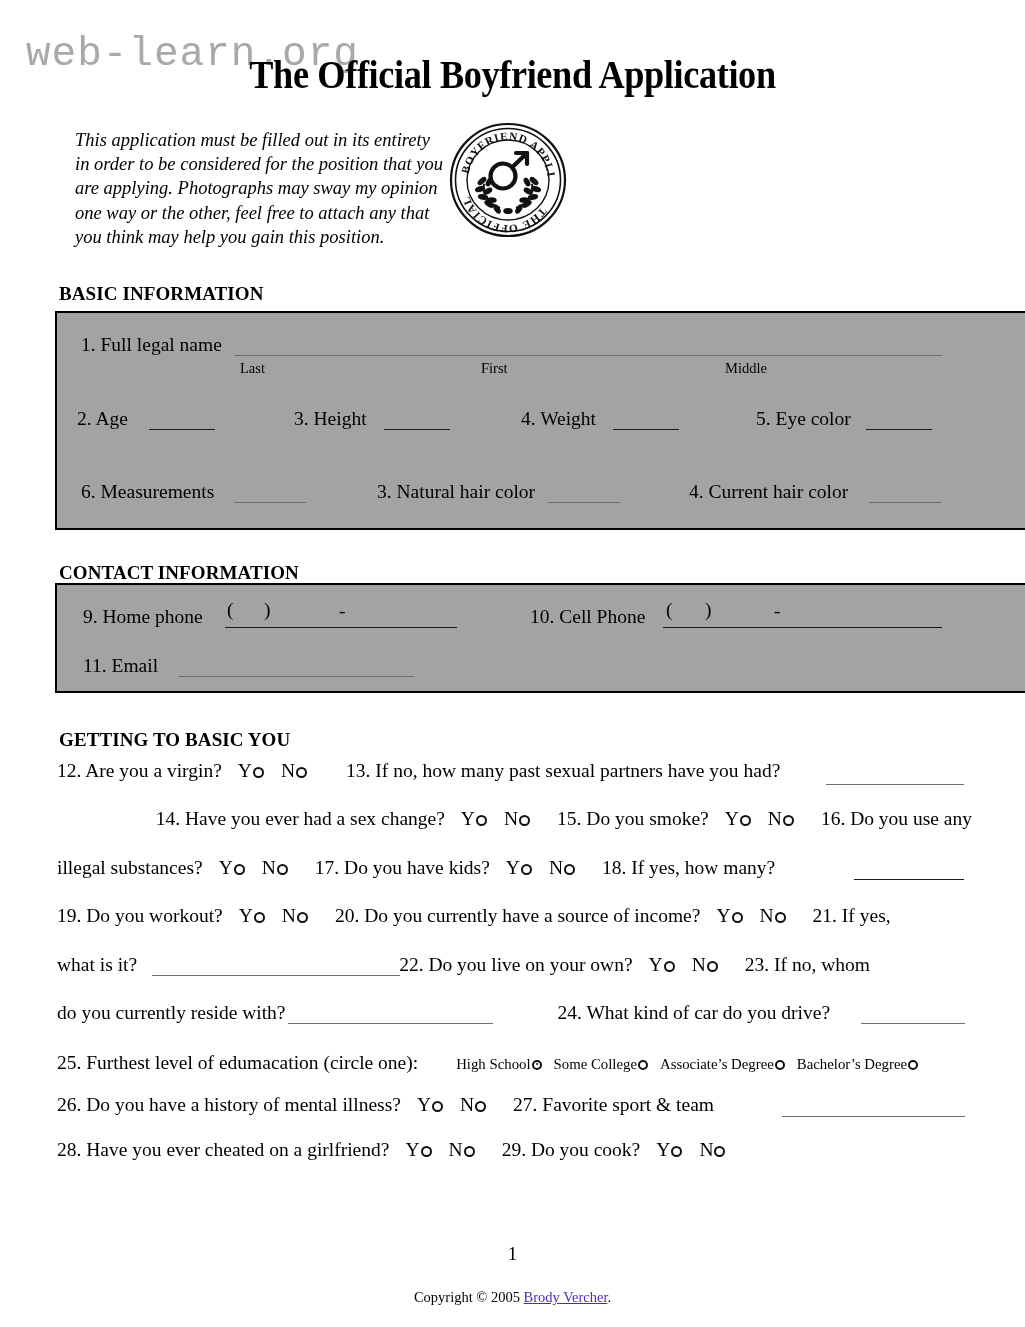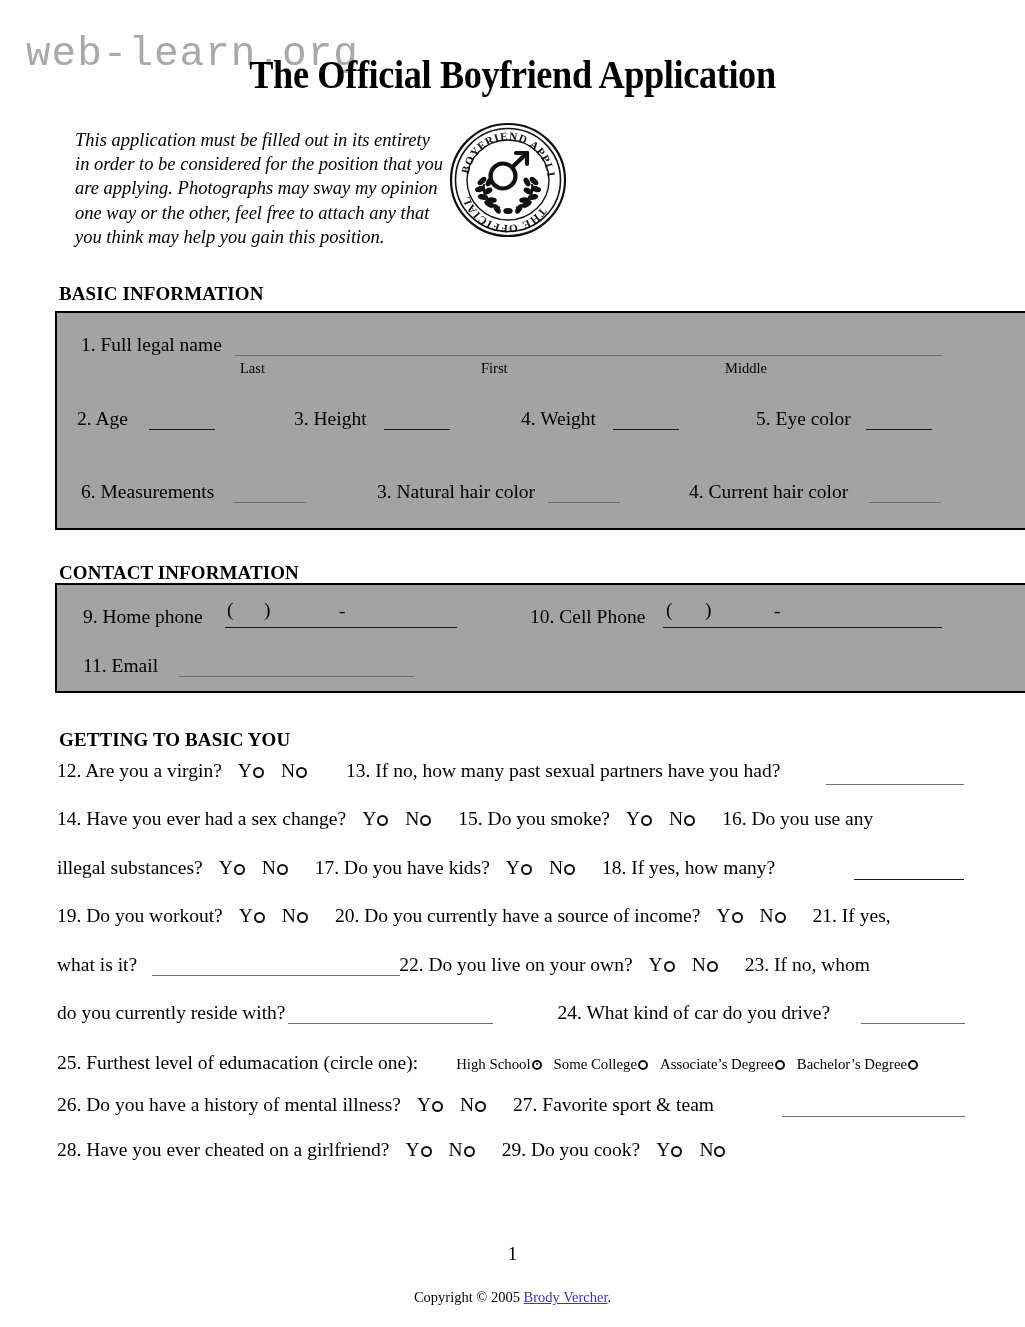--- a/index.html
+++ b/index.html
@@ -286,21 +286,21 @@
   <div class="line" style="left:122px; top:91px; width:235px;"></div>
 </div>
 
 <div class="section-head" style="top:729px;">GETTING TO BASIC YOU</div>
 
 <div class="qline" style="top:760px;">
   <span>12. Are you a virgin?</span><span class="gap-sm"></span><span>Y</span><span class="circ"></span><span class="gap-sm"></span><span>N</span><span class="circ"></span><span class="gap-lg"></span><span>13. If no, how many past sexual partners have you had?</span>
 </div>
 <div class="line" style="left:826px; top:784px; width:138px;"></div>
 
-<div class="qline" style="top:808px;">
+<div class="qline" style="top:808px;text-align:right;">
   <span>14. Have you ever had a sex change?</span><span class="gap-sm"></span><span>Y</span><span class="circ"></span><span class="gap-sm"></span><span>N</span><span class="circ"></span><span class="gap-md"></span><span>15. Do you smoke?</span><span class="gap-sm"></span><span>Y</span><span class="circ"></span><span class="gap-sm"></span><span>N</span><span class="circ"></span><span class="gap-md"></span><span>16.  Do you use any</span>
 </div>
 
 <div class="qline" style="top:857px;">
   <span>illegal substances?</span><span class="gap-sm"></span><span>Y</span><span class="circ"></span><span class="gap-sm"></span><span>N</span><span class="circ"></span><span class="gap-md"></span><span>17. Do you have kids?</span><span class="gap-sm"></span><span>Y</span><span class="circ"></span><span class="gap-sm"></span><span>N</span><span class="circ"></span><span class="gap-md"></span><span>18.  If yes, how many?</span>
 </div>
 <div class="line dark" style="left:854px; top:879px; width:110px;"></div>
 
 <div class="qline" style="top:905px;">
   <span>19.  Do you workout?</span><span class="gap-sm"></span><span>Y</span><span class="circ"></span><span class="gap-sm"></span><span>N</span><span class="circ"></span><span class="gap-md"></span><span>20.  Do you currently have a source of income?</span><span class="gap-sm"></span><span>Y</span><span class="circ"></span><span class="gap-sm"></span><span>N</span><span class="circ"></span><span class="gap-md"></span><span>21.  If yes,</span>

